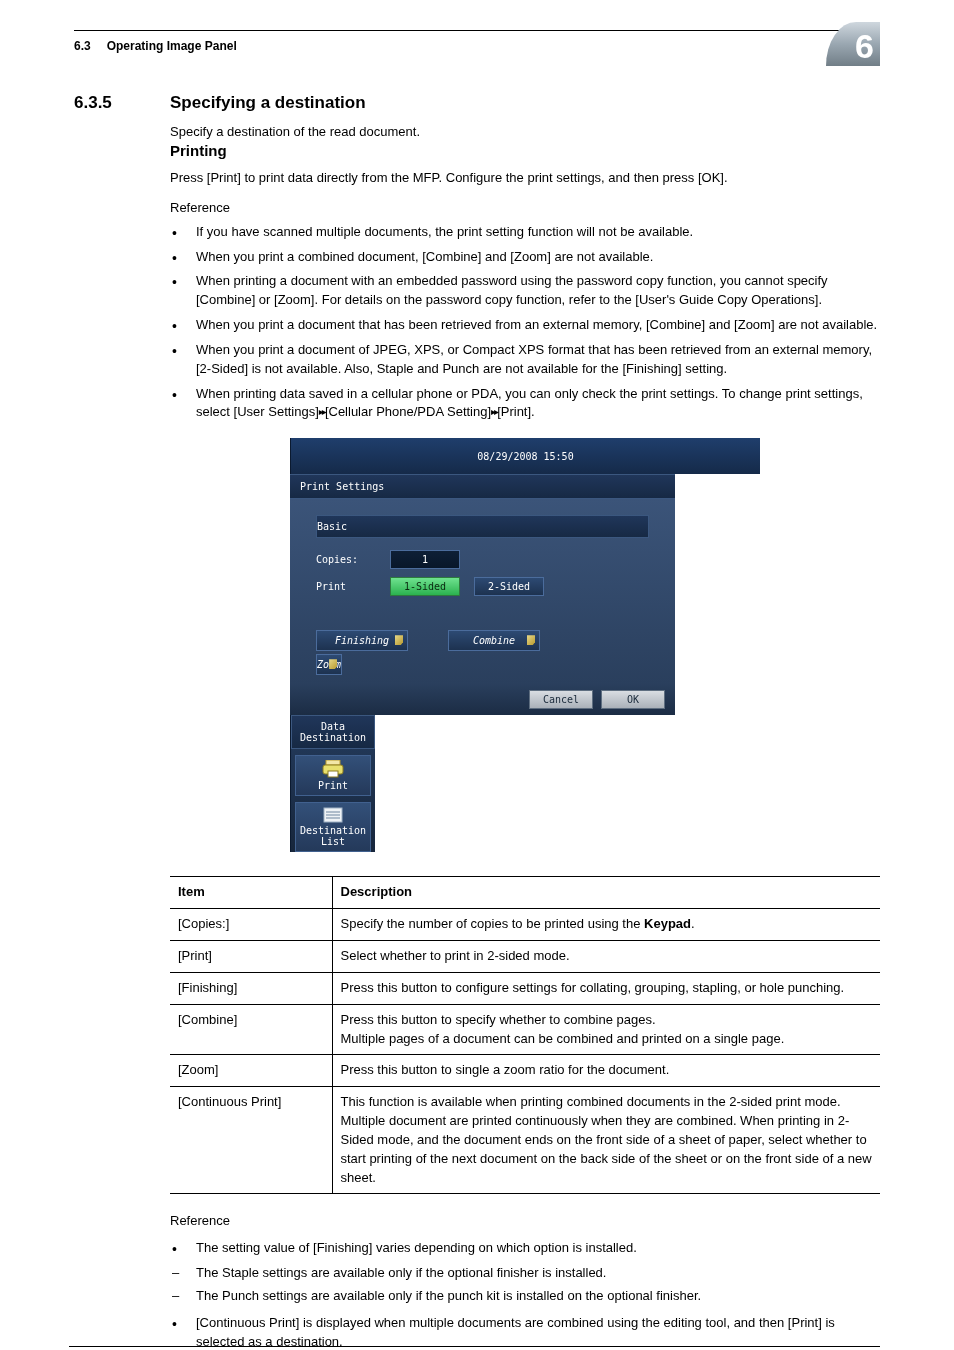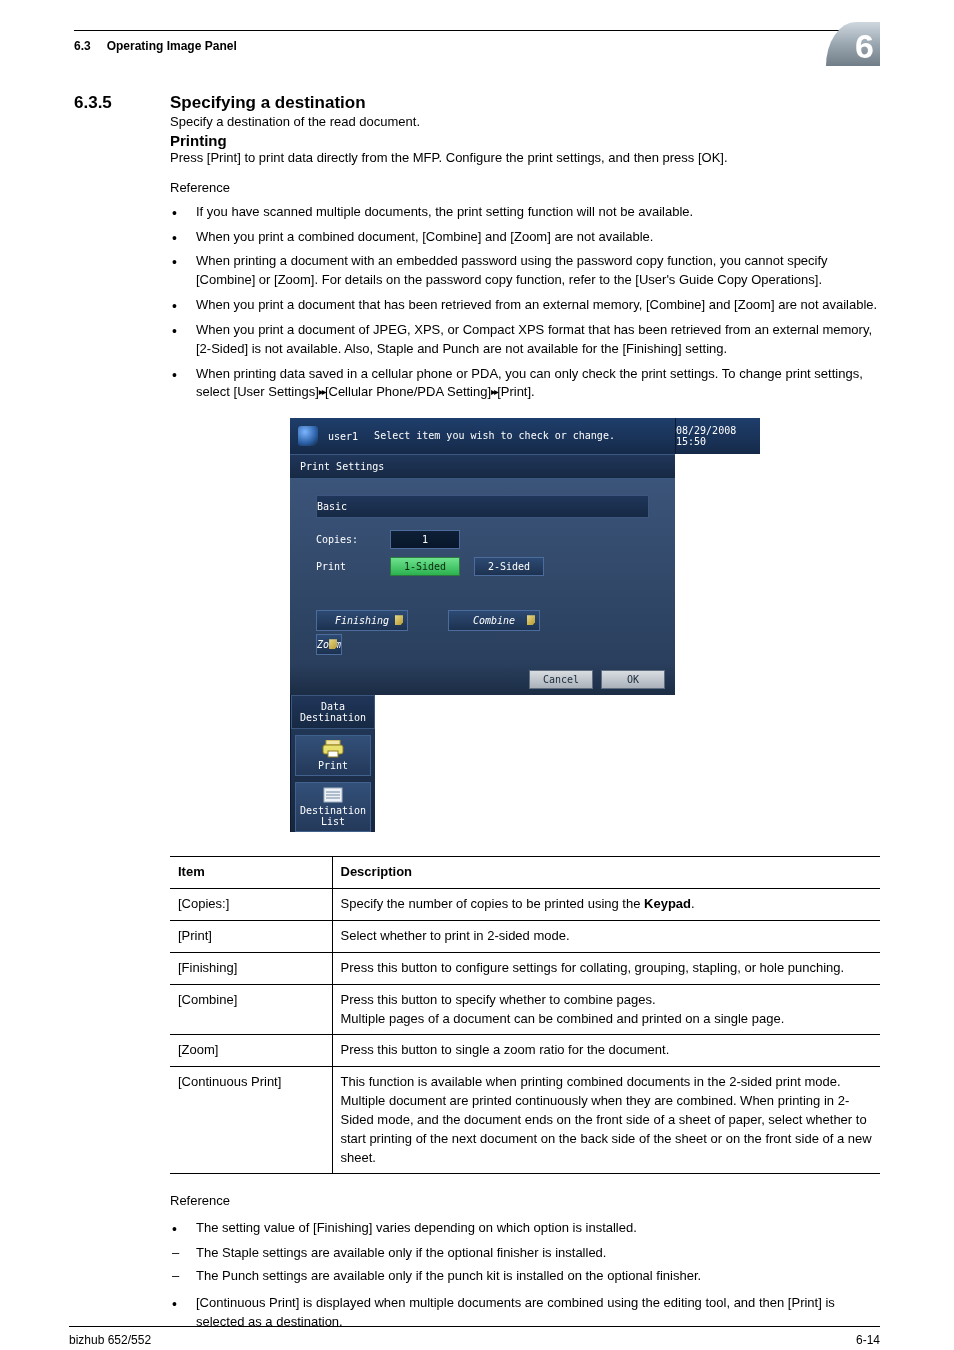--- a/index.html
+++ b/index.html
@@ -21,21 +21,21 @@
     background: linear-gradient(180deg,#cfd7de 0%,#9aa7b1 50%,#717e87 100%);
     border-top-left-radius: 30px 44px;
     color: #fff; font-size: 34px; font-weight: bold;
     display: flex; align-items: flex-end; justify-content: flex-end;
     padding: 0 6px 0 0;
   }
   .section-row { display: flex; margin-top: 40px; }
   .sec-num { font-size: 17px; font-weight: bold; width: 96px; }
   .sec-title { font-size: 17px; font-weight: bold; }
   .body-col { margin-left: 96px; }
-  .para { line-height: 1.45; }
+  .para { margin-top: 10px; line-height: 1.45; }
   .subhead { font-size: 15px; font-weight: bold; }
   .ref-label { margin-top: 12px; }
   ul.bullets { list-style: none; margin-top: 8px; }
   ul.bullets > li { position: relative; padding-left: 26px; line-height: 1.45; margin-bottom: 6px; }
   ul.bullets > li::before { content: "•"; position: absolute; left: 2px; top: 0; font-size: 14px; }
   ul.dashes { list-style: none; margin-top: 2px; }
   ul.dashes > li { position: relative; padding-left: 26px; line-height: 1.45; margin-bottom: 4px; }
   ul.dashes > li::before { content: "–"; position: absolute; left: 2px; top: 0; }
   .arrows::before { content: "▸▸"; font-size: 10px; letter-spacing: -2px; vertical-align: 1px; }
 
@@ -108,25 +108,20 @@
     <li>When you print a document that has been retrieved from an external memory, [Combine] and [Zoom] are not available.</li>
     <li>When you print a document of JPEG, XPS, or Compact XPS format that has been retrieved from an external memory, [2-Sided] is not available. Also, Staple and Punch are not available for the [Finishing] setting.</li>
     <li>
       <span>When printing data saved in a cellular phone or PDA, you can only check the print settings. To change print settings, select [User Settings]</span><span class="arrows"></span><span>[Cellular Phone/PDA Setting]</span><span class="arrows"></span><span>[Print].</span>
     </li>
   </ul>
 
   <div class="panel-wrap">
     <div class="panel">
       <div class="panel-top">
-        <div class="panel-top-left">
-          <span class="usericon"></span>
-          <span>user1</span>
-          <span style="margin-left:6px; line-height:1.2;">Select item you wish to check or change.</span>
-        </div>
         <div class="panel-top-right">08/29/2008  15:50</div>
       </div>
       <div class="panel-mid">
         <div class="panel-mid-left">
           <div class="ps-title">Print Settings</div>
           <div class="ps-body">
             <div class="basic-tab">Basic</div>
             <div class="field-row">
               <span class="field-label">Copies:</span>
               <span class="chip val">1</span>

